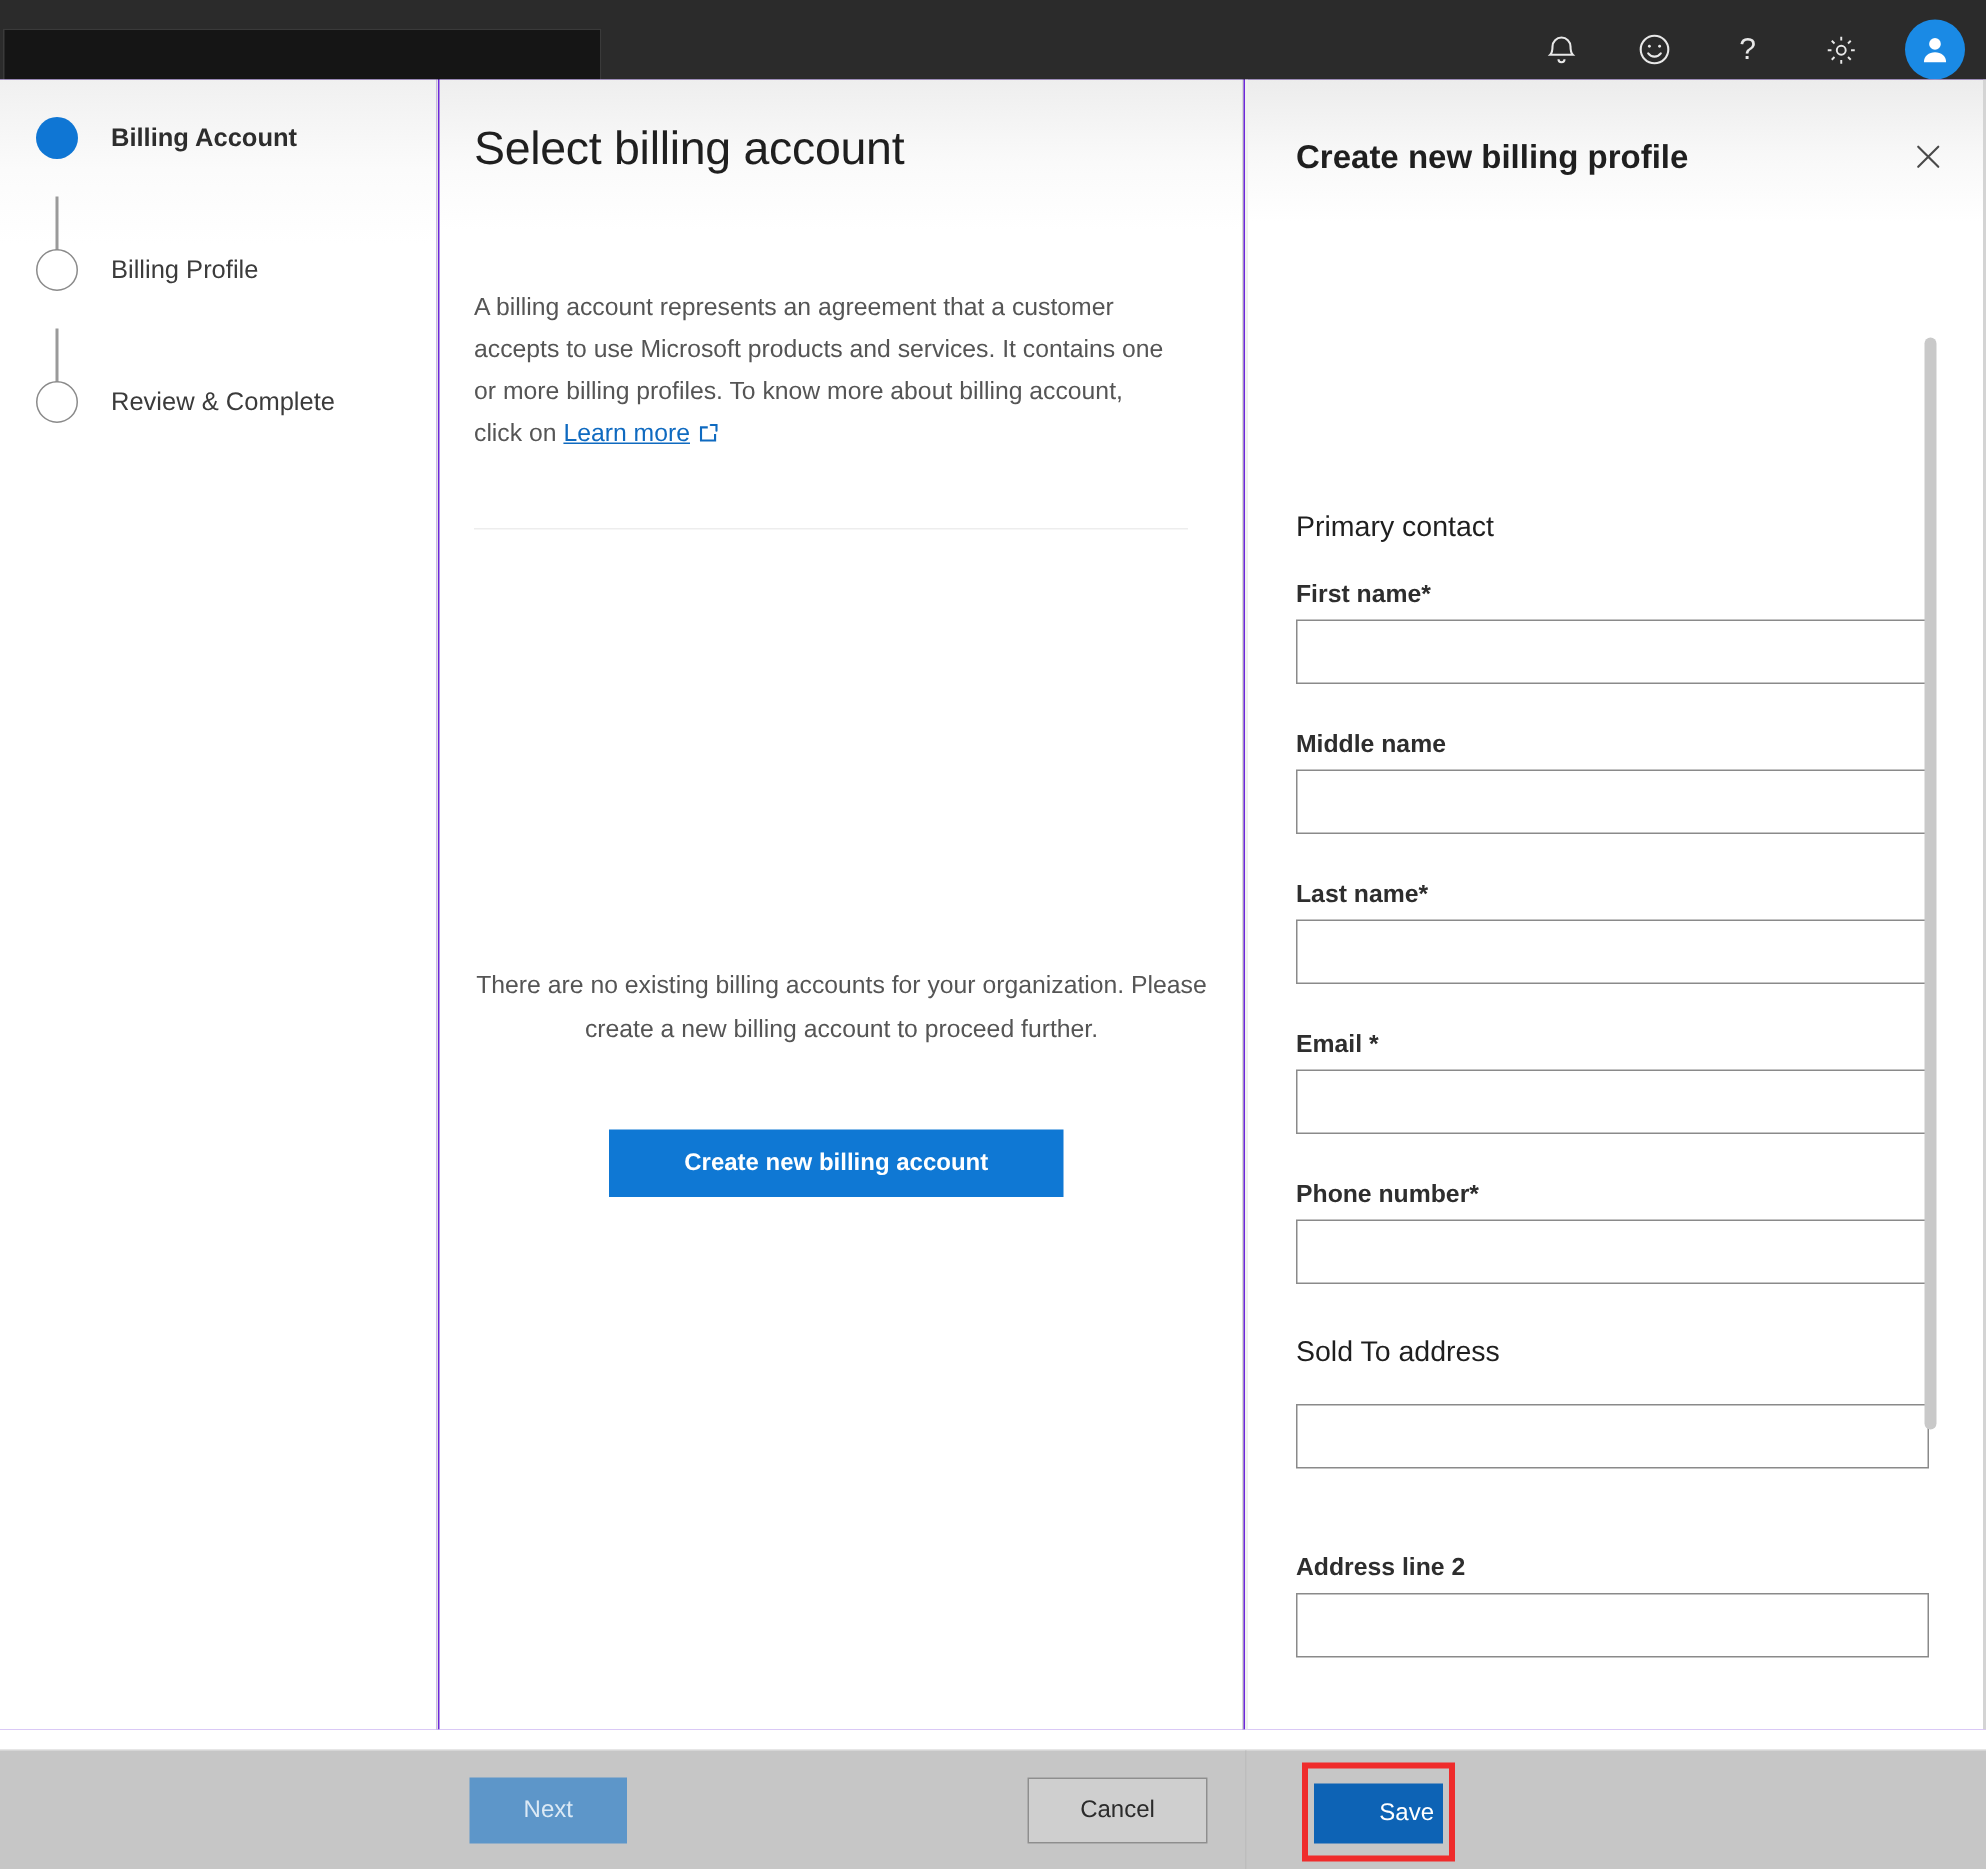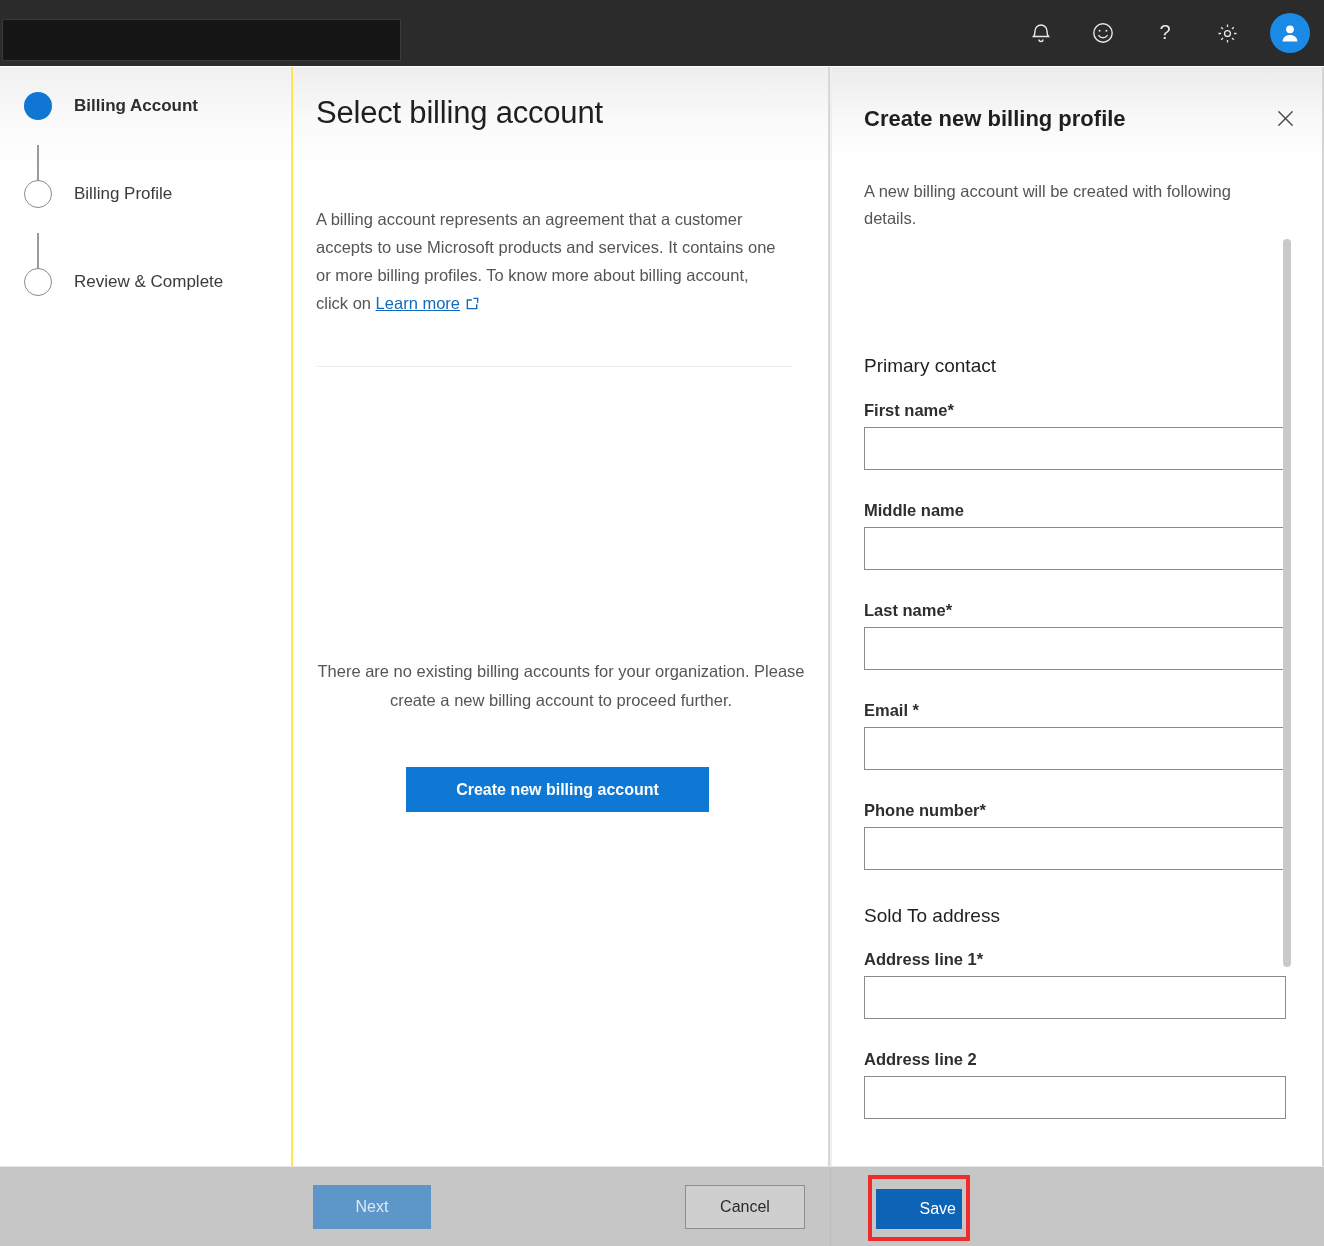--- a/index.html
+++ b/index.html
@@ -53,23 +53,23 @@
     width: 40px; height: 40px;
     border-radius: 50%;
     background: #1a8ae5;
     display: flex; align-items: center; justify-content: center;
     margin-left: 2px;
   }
 
   
   .body-area {
     position: absolute;
-    left: 0; top: 67px;
+    left: 0; top: 53px;
     width: 1324px; height: 1100px;
-    background: #fde047;
+    background: #6d28d9;
   }
 
   
   .rail {
     position: absolute;
     left: 0; top: 0;
     width: 292px; height: 1100px;
     background: linear-gradient(to bottom, #f0f0f0 0px, #fbfbfb 60px, #ffffff 110px);
     border-right: 1px solid #e1e1e1;
   }
@@ -273,21 +273,21 @@
   .footer {
     position: absolute;
     left: 0; top: 1166px;
     width: 1324px; height: 80px;
     background: #c6c6c6;
     border-top: 1px solid #e6e6e6;
   }
   .btn-next {
     position: absolute;
     left: 313px; top: 18px;
-    width: 118px; height: 44px;
+    width: 105px; height: 44px;
     background: #5d96c9;
     color: #dbe9f5;
     border: none;
     font-size: 16px;
     font-family: "Liberation Sans", sans-serif;
     cursor: default;
   }
   .btn-cancel {
     position: absolute;
     left: 685px; top: 18px;
@@ -423,21 +423,20 @@
       <div class="panel-title">Create new billing profile</div>
 
       <div class="panel-close">
         <svg width="21" height="21" viewBox="0 0 22 22" stroke="#4a4a4a" stroke-width="1.5" stroke-linecap="round">
           <path d="M4 4l14 14M18 4L4 18"></path>
         </svg>
       </div>
 
       <div class="panel-scroll">
 
-        <div class="panel-desc">A new billing account will be created with following details.</div>
 
 
         <div class="section-head" style="top:198px;">Primary contact</div>
 
         <div class="field" style="top:244px;">
           <label class="field-label"><span>First name</span><span class="req">*</span></label>
           <input class="field-input" type="text" value="" style="">
         </div>
 
         <div class="field" style="top:344px;">
@@ -456,21 +455,20 @@
         </div>
 
         <div class="field" style="top:644px;">
           <label class="field-label"><span>Phone number</span><span class="req">*</span></label>
           <input class="field-input" type="text" value="" style="">
         </div>
 
         <div class="section-head" style="top:748px;">Sold To address</div>
 
         <div class="field" style="top:793px;">
-          <label class="field-label"><span>Address line 1</span><span class="req">*</span></label>
           <input class="field-input" type="text" value="" style="">
         </div>
 
         <div class="field" style="top:893px;">
           <label class="field-label">Address line 2</label>
           <input class="field-input" type="text" value="" style="">
         </div>
 
       </div>
 

